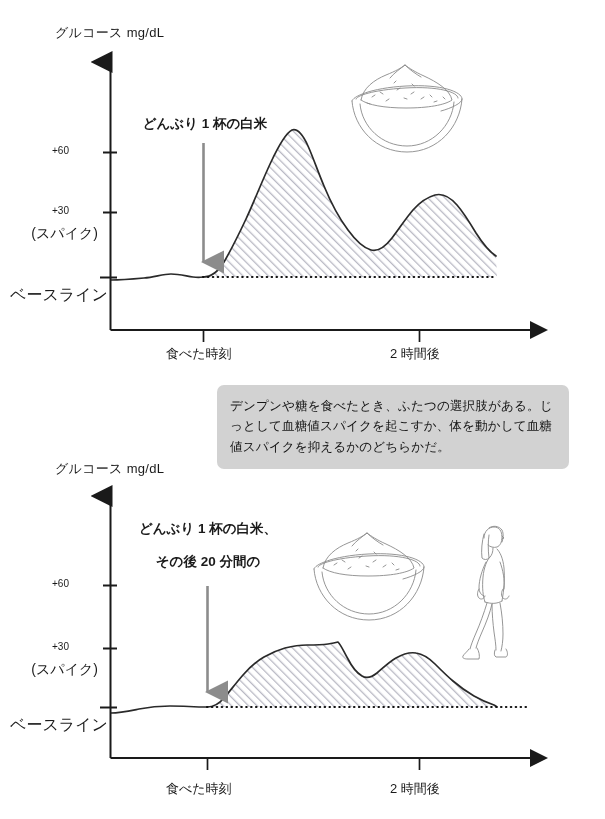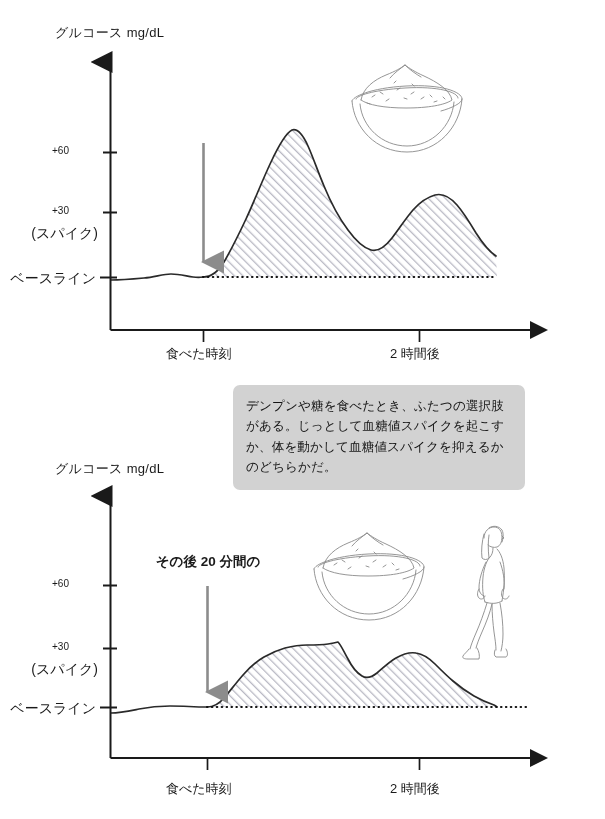--- a/index.html
+++ b/index.html
@@ -40,22 +40,22 @@
     letter-spacing: 0.3px;
   }
   .tick-label {
     font-size: 10px;
   }
   .tick-sub {
     font-size: 14px;
     text-align: right;
   }
   .baseline-label {
-    font-size: 14px;
-    text-align: right;
+    font-size: 16px;
+    margin-top: 16px;
   }
   .xtick-label {
     font-size: 13px;
   }
   .annot {
     font-weight: bold;
     font-size: 13.5px;
     line-height: 1.45;
     text-align: center;
   }
@@ -296,36 +296,38 @@
   <div class="txt axis-title" style="left:55px; top:26px;">グルコース mg/dL</div>
 
   <div class="txt tick-label" style="left:52px; top:146px; width:46px;">+60</div>
 
   <div class="txt tick-label" style="left:52px; top:206px; width:46px;">+30</div>
 
   <div class="txt tick-sub" style="left:20px; top:226px; width:78px;">(スパイク)</div>
 
   <div class="txt baseline-label" style="left:10px; top:271px; width:86px;">ベースライン</div>
 
+  <div class="txt annot" style="left:130px; top:114px; width:150px;">どんぶり 1 杯の白米</div>
 
   <div class="txt xtick-label" style="left:166px; top:347px;">食べた時刻</div>
 
   <div class="txt xtick-label" style="left:390px; top:347px;">2 時間後</div>
 
-  <div class="callout" style="left:233px; top:385px; width:292px;font-family:Liberation Serif, serif;">デンプンや糖を食べたとき、ふたつの選択肢がある。じっとして血糖値スパイクを起こすか、体を動かして血糖値スパイクを抑えるかのどちらかだ。</div>
+  <div class="callout" style="left:217px; top:385px; width:352px;font-family:Liberation Serif, serif;">デンプンや糖を食べたとき、ふたつの選択肢がある。じっとして血糖値スパイクを起こすか、体を動かして血糖値スパイクを抑えるかのどちらかだ。</div>
 
   <div class="txt axis-title" style="left:55px; top:462px;">グルコース mg/dL</div>
 
   <div class="txt tick-label" style="left:52px; top:579px; width:46px;">+60</div>
 
   <div class="txt tick-label" style="left:52px; top:642px; width:46px;">+30</div>
 
   <div class="txt tick-sub" style="left:20px; top:662px; width:78px;">(スパイク)</div>
 
   <div class="txt baseline-label" style="left:10px; top:701px; width:86px;">ベースライン</div>
 
+  <div class="txt annot" style="left:128px; top:519px; width:160px;">どんぶり 1 杯の白米、</div>
   <div class="txt annot" style="left:128px; top:552px; width:160px;">その後 20 分間の</div>
 
   <div class="txt xtick-label" style="left:166px; top:782px;">食べた時刻</div>
 
   <div class="txt xtick-label" style="left:390px; top:782px;">2 時間後</div>
 
 </div>
 
 </body></html>

